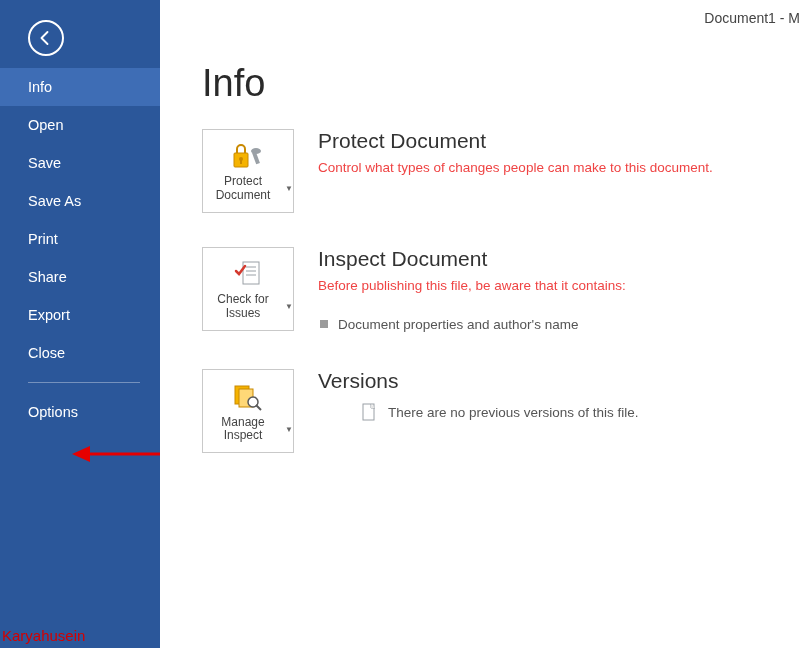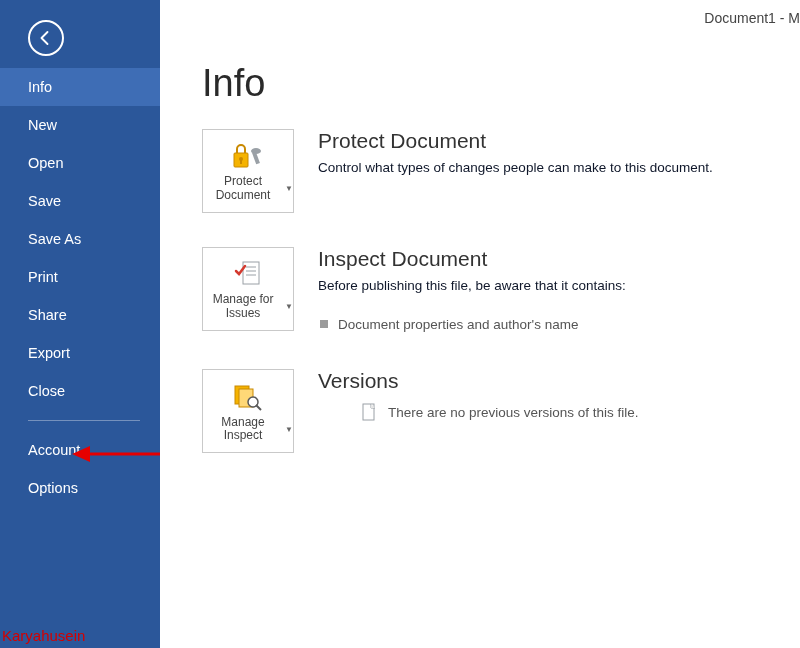--- a/index.html
+++ b/index.html
@@ -105,21 +105,21 @@
   .tile-label .caret { font-size: 8px; color:#666; }
   .section-body { padding-top: 0; }
   .section-heading {
     font-size: 21px;
     color: #333;
     font-weight: 400;
     margin-bottom: 6px;
   }
   .section-desc {
     font-size: 13.5px;
-    color: #0f172a;
+    color: #ef4444;
     line-height: 1.4;
   }
   .issue-list {
     margin-top: 18px;
     list-style: none;
   }
   .issue-list li {
     font-size: 13.5px;
     color: #555;
     padding-left: 20px;
@@ -158,32 +158,30 @@
 <body>
 
 <div class="sidebar">
   <div class="back-circle">
     <svg viewBox="0 0 24 24">
       <path d="M14 4 L6 12 L14 20" stroke="#fff" stroke-width="2.5" fill="none" stroke-linecap="round" stroke-linejoin="round"></path>
     </svg>
   </div>
   <ul class="nav-list">
     <li class="nav-item selected">Info</li>
-    <li class="nav-item">New</li>
     <li class="nav-item">Open</li>
     <li class="nav-item">Save</li>
     <li class="nav-item">Save As</li>
     <li class="nav-item">Print</li>
     <li class="nav-item">Share</li>
     <li class="nav-item">Export</li>
     <li class="nav-item">Close</li>
   </ul>
   <div class="nav-divider"></div>
   <ul class="nav-list">
-    <li class="nav-item">Account</li>
     <li class="nav-item">Options</li>
   </ul>
 </div>
 
 <div class="watermark">Karyahusein</div>
 
 <svg class="arrow" viewBox="0 0 124 20">
   <line x1="122" y1="10" x2="14" y2="10" stroke="#e60000" stroke-width="3"></line>
   <polygon points="0,10 18,2 18,18" fill="#e60000"></polygon>
 </svg>
@@ -220,21 +218,21 @@
       <div class="tile-icon">
         <svg width="34" height="30" viewBox="0 0 34 30">
           <rect x="12" y="3" width="16" height="22" fill="#fff" stroke="#9aa0a6"></rect>
           <line x1="15" y1="8" x2="25" y2="8" stroke="#9aa0a6"></line>
           <line x1="15" y1="12" x2="25" y2="12" stroke="#9aa0a6"></line>
           <line x1="15" y1="16" x2="25" y2="16" stroke="#9aa0a6"></line>
           <path d="M5 12 l3 3 l6 -8" stroke="#d43a2f" stroke-width="2.5" fill="none" stroke-linecap="round"></path>
         </svg>
       </div>
       <div class="tile-label">
-        <span>Manage for Issues</span>
+        <span>Check for Issues</span>
         <span class="caret">▼</span>
       </div>
     </div>
     <div class="section-body">
       <div class="section-heading">Inspect Document</div>
       <div class="section-desc">Before publishing this file, be aware that it contains:</div>
       <ul class="issue-list">
         <li>Document properties and author's name</li>
       </ul>
     </div>

